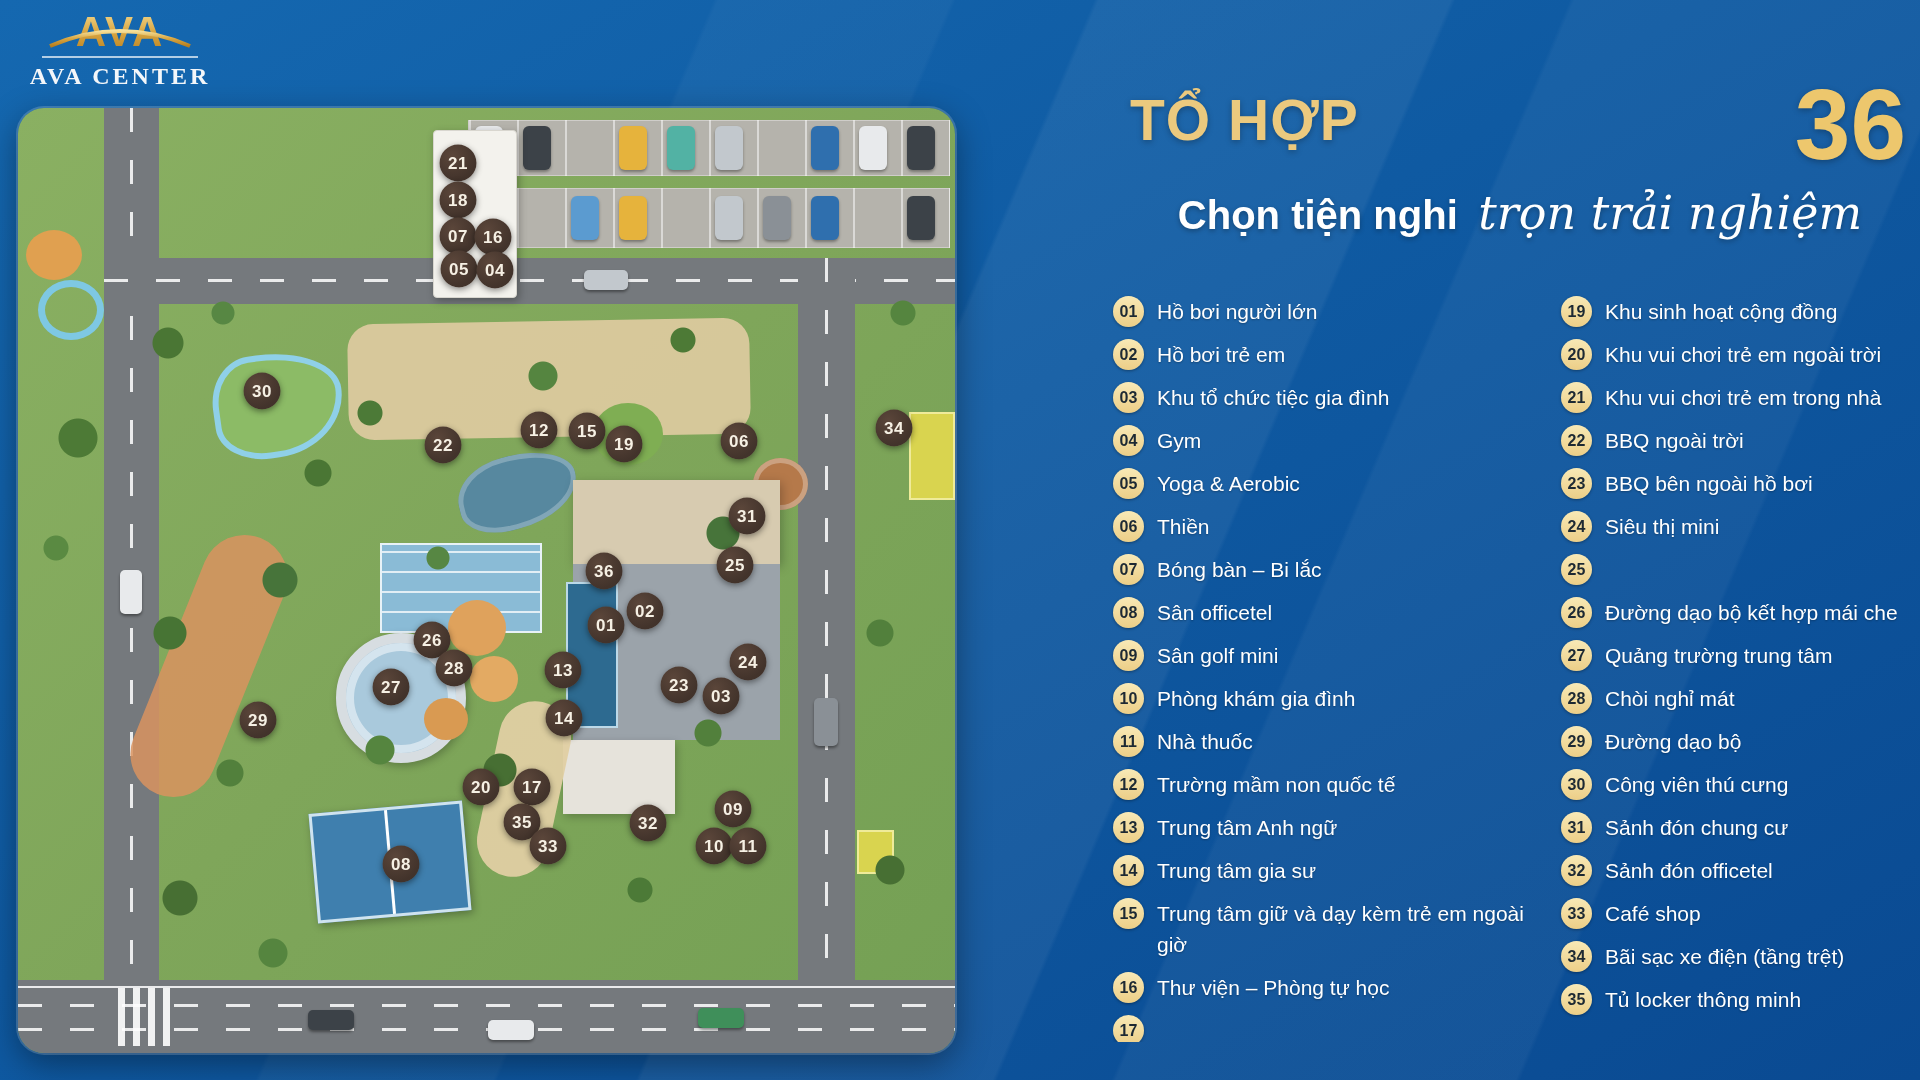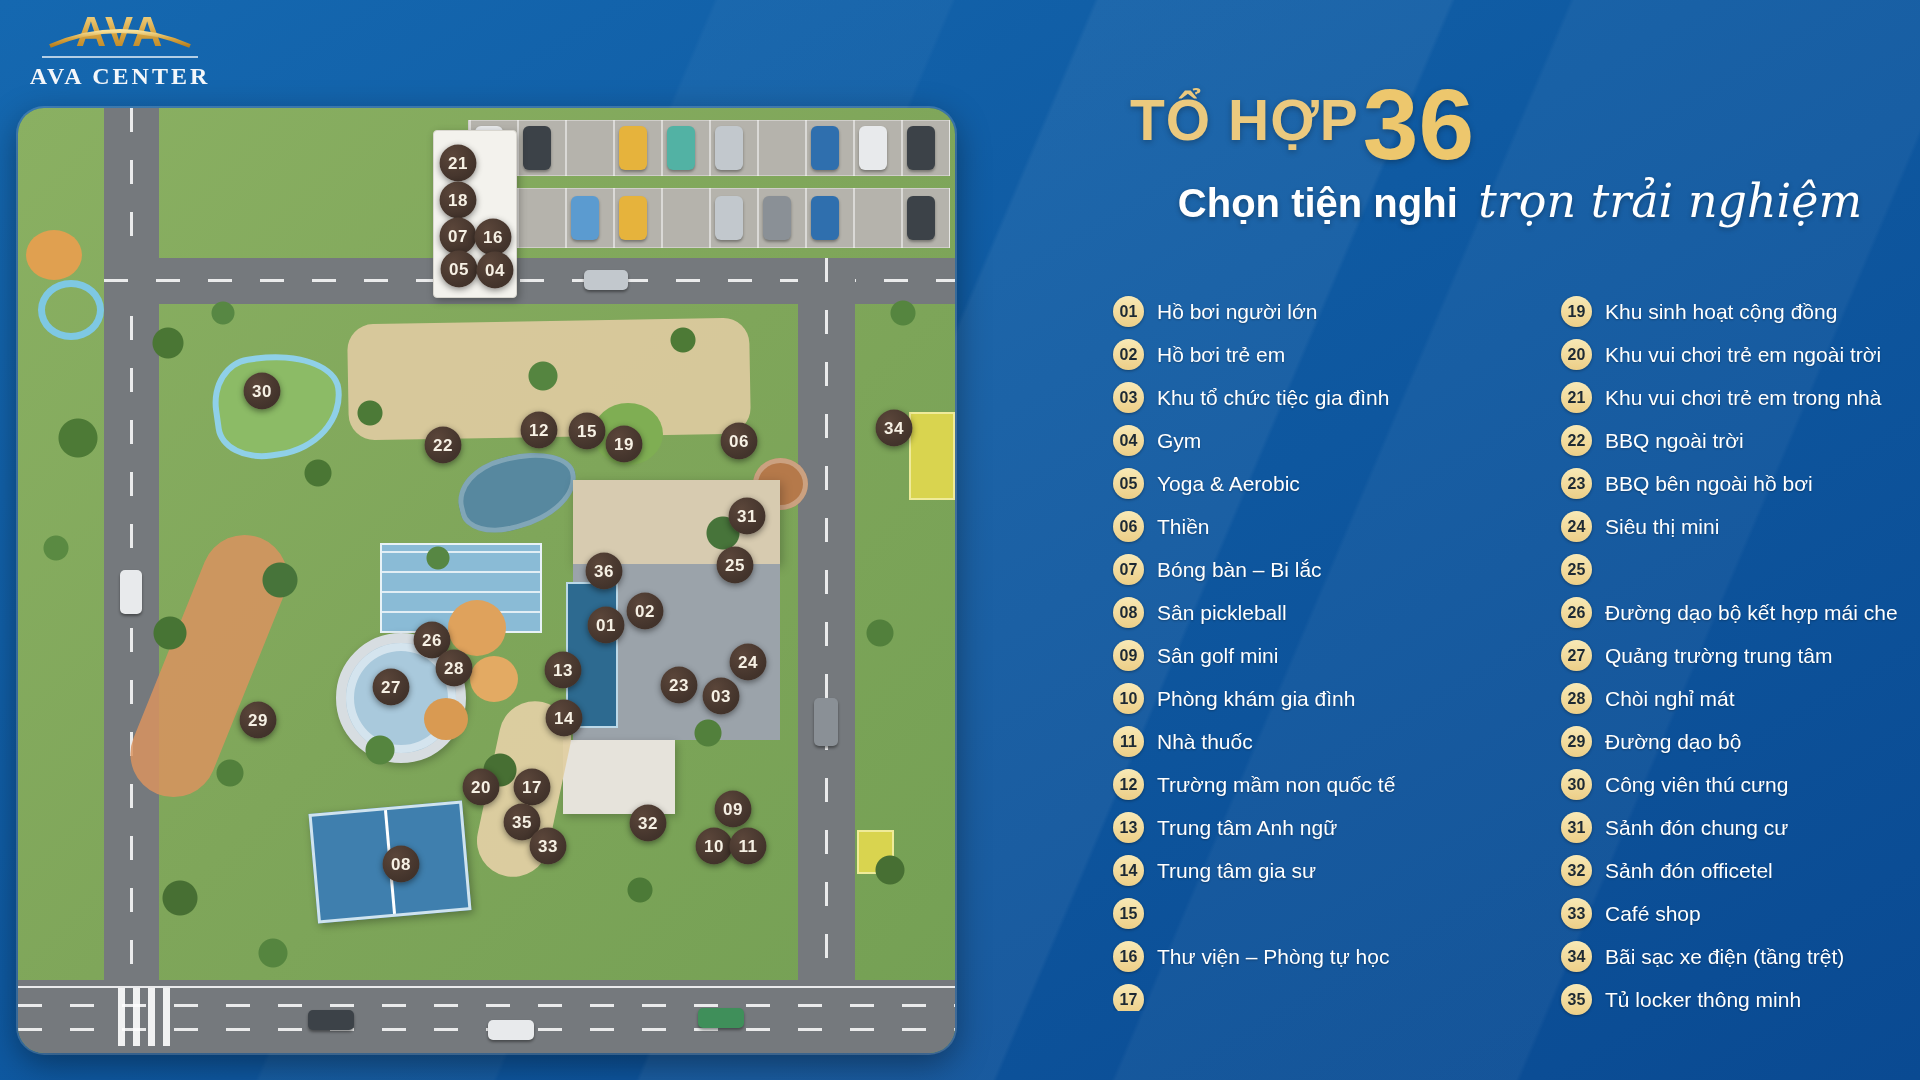--- a/index.html
+++ b/index.html
@@ -11,25 +11,25 @@
       linear-gradient(113deg,transparent 46%,rgba(255,255,255,.055) 46.2%,rgba(255,255,255,.055) 61%,transparent 61.2%),
       linear-gradient(113deg,transparent 66%,rgba(255,255,255,.045) 66.2%,rgba(255,255,255,.045) 83%,transparent 83.2%),
       linear-gradient(113deg,transparent 30%,rgba(255,255,255,.035) 30.2%,rgba(255,255,255,.035) 40%,transparent 40.2%);}
 
   
   .logo{position:absolute;left:20px;top:6px;width:200px;}
   .logo svg{display:block;}
 
   
   .header{position:absolute;left:1130px;top:70px;width:780px;text-align:center;color:#ebc97e;}
-  .title{display:flex;justify-content:flex-start;align-items:center;line-height:1;
+  .title{display:flex;justify-content:space-between;align-items:center;line-height:1;
     font-weight:bold;text-shadow:0 2px 6px rgba(0,0,0,.28);}
   .title .t-side{font-size:57px;letter-spacing:1px;}
   .title .t-num{font-size:100px;color:#edc76d;margin:0 4px;transform:translateY(4px);}
-  .subtitle{margin-top:4px;color:#fff;white-space:nowrap;text-shadow:0 2px 5px rgba(0,0,0,.3);}
+  .subtitle{margin-top:16px;color:#fff;white-space:nowrap;text-shadow:0 2px 5px rgba(0,0,0,.3);}
   .sub-plain{font-size:40px;font-weight:bold;}
   .sub-script{font-family:"DejaVu Serif","Liberation Serif",serif;font-style:italic;font-size:46px;margin-left:16px;}
 
   
   .list{position:absolute;}
   .list-left{left:1113px;top:296px;width:440px;}
   .list-right{left:1561px;top:296px;width:355px;}
   .row{display:flex;align-items:flex-start;margin-bottom:12px;}
   .badge{flex:0 0 31px;width:31px;height:31px;border-radius:50%;
     background:linear-gradient(180deg,#f8e9b6,#ecce87);
@@ -177,21 +177,21 @@
       <div class="row">
         <div class="badge">06</div>
         <div class="label">Thiền</div>
       </div>
       <div class="row">
         <div class="badge">07</div>
         <div class="label">Bóng bàn – Bi lắc</div>
       </div>
       <div class="row">
         <div class="badge">08</div>
-        <div class="label">Sân pickleball</div>
+        <div class="label">Sân officetel</div>
       </div>
       <div class="row">
         <div class="badge">09</div>
         <div class="label">Sân golf mini</div>
       </div>
       <div class="row">
         <div class="badge">10</div>
         <div class="label">Phòng khám gia đình</div>
       </div>
       <div class="row">
@@ -205,20 +205,21 @@
       <div class="row">
         <div class="badge">13</div>
         <div class="label">Trung tâm Anh ngữ</div>
       </div>
       <div class="row">
         <div class="badge">14</div>
         <div class="label">Trung tâm gia sư</div>
       </div>
       <div class="row">
         <div class="badge">15</div>
+        <div class="label">Trung tâm giữ và dạy kèm trẻ em ngoài giờ</div>
       </div>
       <div class="row">
         <div class="badge">16</div>
         <div class="label">Thư viện – Phòng tự học</div>
       </div>
       <div class="partial-badge">
         <div class="badge">17</div>
       </div>
     </div>
   <div class="list list-right">

